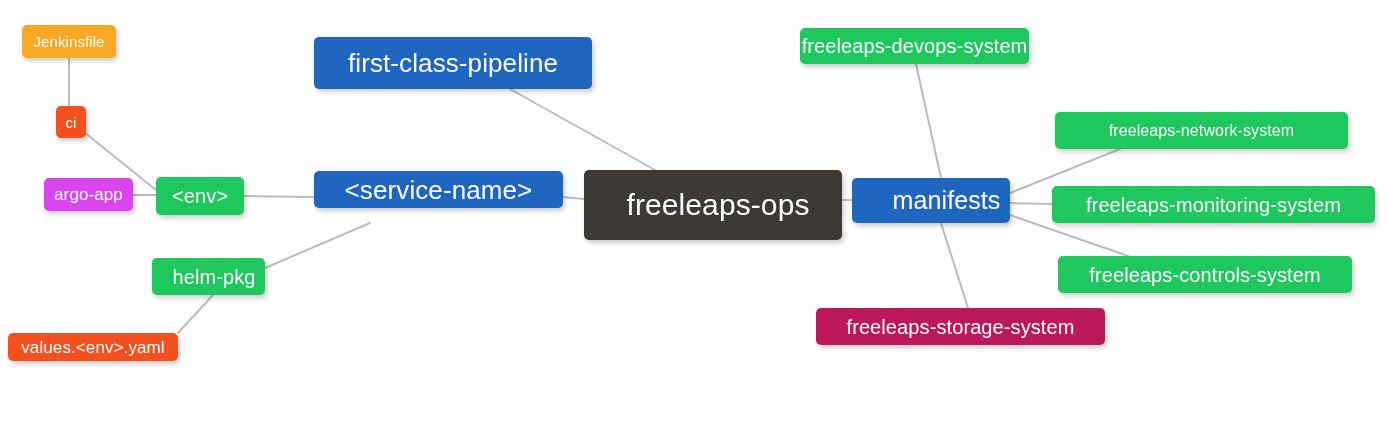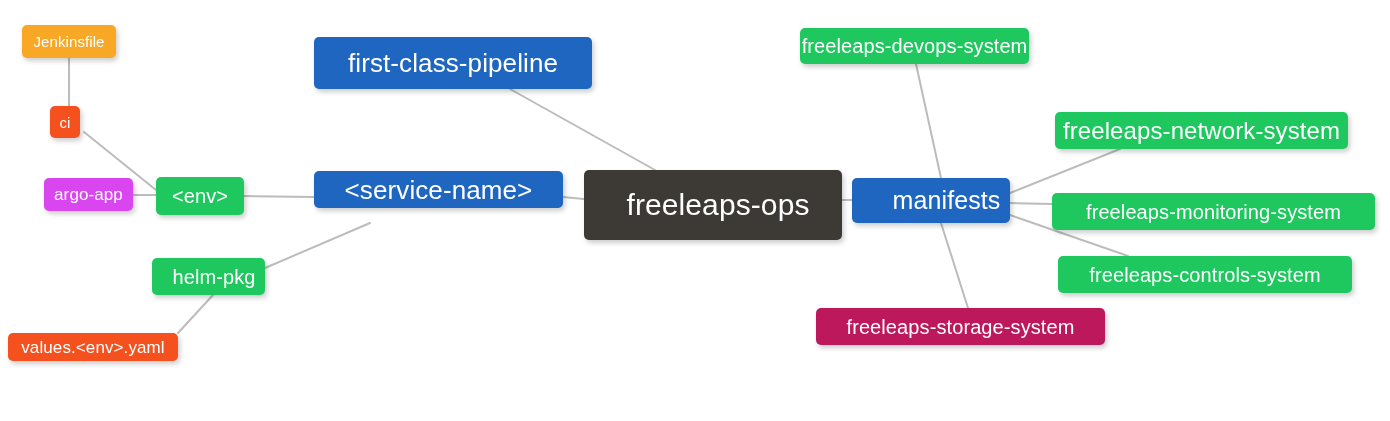--- a/index.html
+++ b/index.html
@@ -78,39 +78,39 @@
       </div>
       <div class="node" style="left: 852px; top: 178px; width: 158px; height: 45px; background: rgb(31, 102, 192); font-size: 25px; padding-left: 41px;">
         <span class="node-label">manifests</span>
       </div>
       <div class="node" style="left: 156px; top: 177px; width: 88px; height: 38px; background: rgb(30, 200, 95); font-size: 20px;">
         <span class="node-label">&lt;env&gt;</span>
       </div>
       <div class="node" style="left: 152px; top: 258px; width: 113px; height: 37px; background: rgb(30, 200, 95); font-size: 20px; padding-left: 21px;">
         <span class="node-label">helm-pkg</span>
       </div>
-      <div class="node" style="left: 50px; top: 106px; width: 30px; height: 32px; background: rgb(244, 81, 30); font-size: 15px; text-align: right;">
+      <div class="node" style="left: 56px; top: 106px; width: 30px; height: 32px; background: rgb(244, 81, 30); font-size: 15px; text-align: right;">
         <span class="node-label">ci</span>
       </div>
       <div class="node" style="left: 22px; top: 25px; width: 94px; height: 33px; background: rgb(249, 168, 37); font-size: 15px;">
         <span class="node-label">Jenkinsfile</span>
       </div>
       <div class="node" style="left: 44px; top: 178px; width: 89px; height: 33px; background: #d946ef; font-size: 17px;">
         <span class="node-label">argo-app</span>
       </div>
       <div class="node" style="left: 8px; top: 333px; width: 170px; height: 28px; background: rgb(244, 81, 30); font-size: 17px;">
         <span class="node-label">values.&lt;env&gt;.yaml</span>
       </div>
       <div class="node" style="left: 800px; top: 28px; width: 229px; height: 36px; background: rgb(30, 200, 95); font-size: 20px;">
         <span class="node-label">freeleaps-devops-system</span>
       </div>
-      <div class="node" style="left: 1055px; top: 112px; width: 293px; height: 37px; background: rgb(30, 200, 95); font-size: 24px;">
+      <div class="node" style="left: 1055px; top: 112px; width: 293px; height: 37px; background: rgb(30, 200, 95); font-size: 16px;">
         <span class="node-label">freeleaps-network-system</span>
       </div>
-      <div class="node" style="left: 1052px; top: 186px; width: 323px; height: 37px; background: rgb(30, 200, 95); font-size: 20px; margin-top: 7px;">
+      <div class="node" style="left: 1052px; top: 186px; width: 323px; height: 37px; background: rgb(30, 200, 95); font-size: 20px;">
         <span class="node-label">freeleaps-monitoring-system</span>
       </div>
       <div class="node" style="left: 1058px; top: 256px; width: 294px; height: 37px; background: rgb(30, 200, 95); font-size: 20px;">
         <span class="node-label">freeleaps-controls-system</span>
       </div>
       <div class="node" style="left: 816px; top: 308px; width: 289px; height: 37px; background: #be185d; font-size: 20px;">
         <span class="node-label">freeleaps-storage-system</span>
       </div>
     </div>
 </div>

